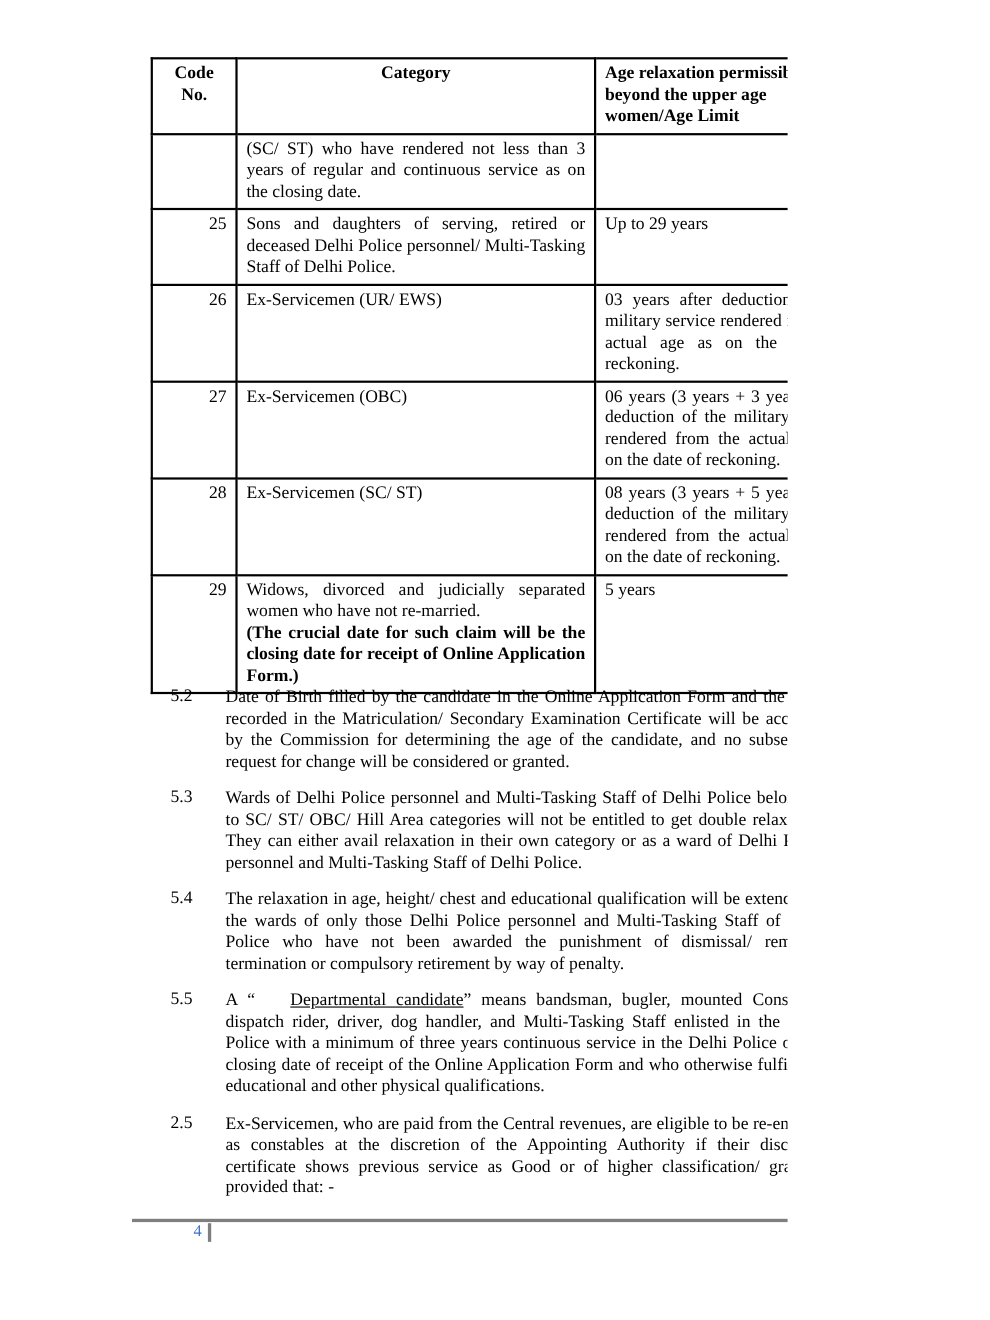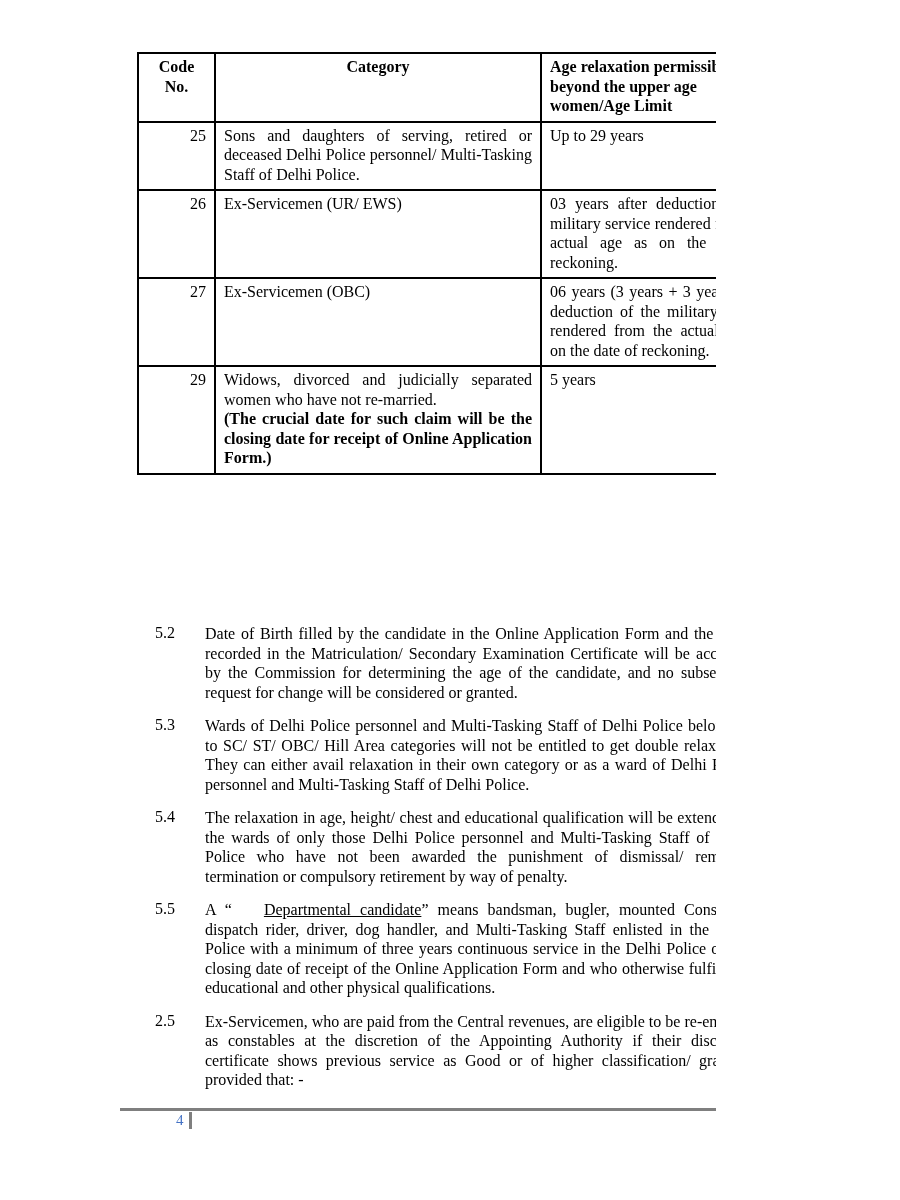--- a/index.html
+++ b/index.html
@@ -71,33 +71,43 @@
   <table class="relax-table">
     <thead>
       <tr>
         <th class="h-code">Code No.</th>
         <th class="h-cat">Category</th>
         <th class="h-age">Age relaxation permissible beyond the upper age women/Age Limit</th>
       </tr>
     </thead>
     <tbody>
       <tr>
+        <td class="c-code"></td>
+        <td class="c-cat">(SC/ ST) who have rendered not less than 3 years of regular and continuous service as on the closing date.</td>
+        <td class="c-age"></td>
+      </tr>
+      <tr>
         <td class="c-code">25</td>
         <td class="c-cat">Sons and daughters of serving, retired or deceased Delhi Police personnel/ Multi-Tasking Staff of Delhi Police.</td>
         <td class="c-age">Up to 29 years</td>
       </tr>
       <tr>
         <td class="c-code">26</td>
         <td class="c-cat">Ex-Servicemen (UR/ EWS)</td>
         <td class="c-age">03 years after deduction of the military service rendered from the actual age as on the date of reckoning.</td>
       </tr>
       <tr>
         <td class="c-code">27</td>
         <td class="c-cat">Ex-Servicemen (OBC)</td>
         <td class="c-age">06 years (3 years + 3 years) after deduction of the military service rendered from the actual age as on the date of reckoning.</td>
+      </tr>
+      <tr>
+        <td class="c-code">28</td>
+        <td class="c-cat">Ex-Servicemen (SC/ ST)</td>
+        <td class="c-age">08 years (3 years + 5 years) after deduction of the military service rendered from the actual age as on the date of reckoning.</td>
       </tr>
       <tr>
         <td class="c-code">29</td>
         <td class="c-cat">
           <div>Widows, divorced and judicially separated women who have not re-married.</div>
           <div class="note">(The crucial date for such claim will be the closing date for receipt of Online Application Form.)</div>
         </td>
         <td class="c-age">5 years</td>
       </tr>
     </tbody>

